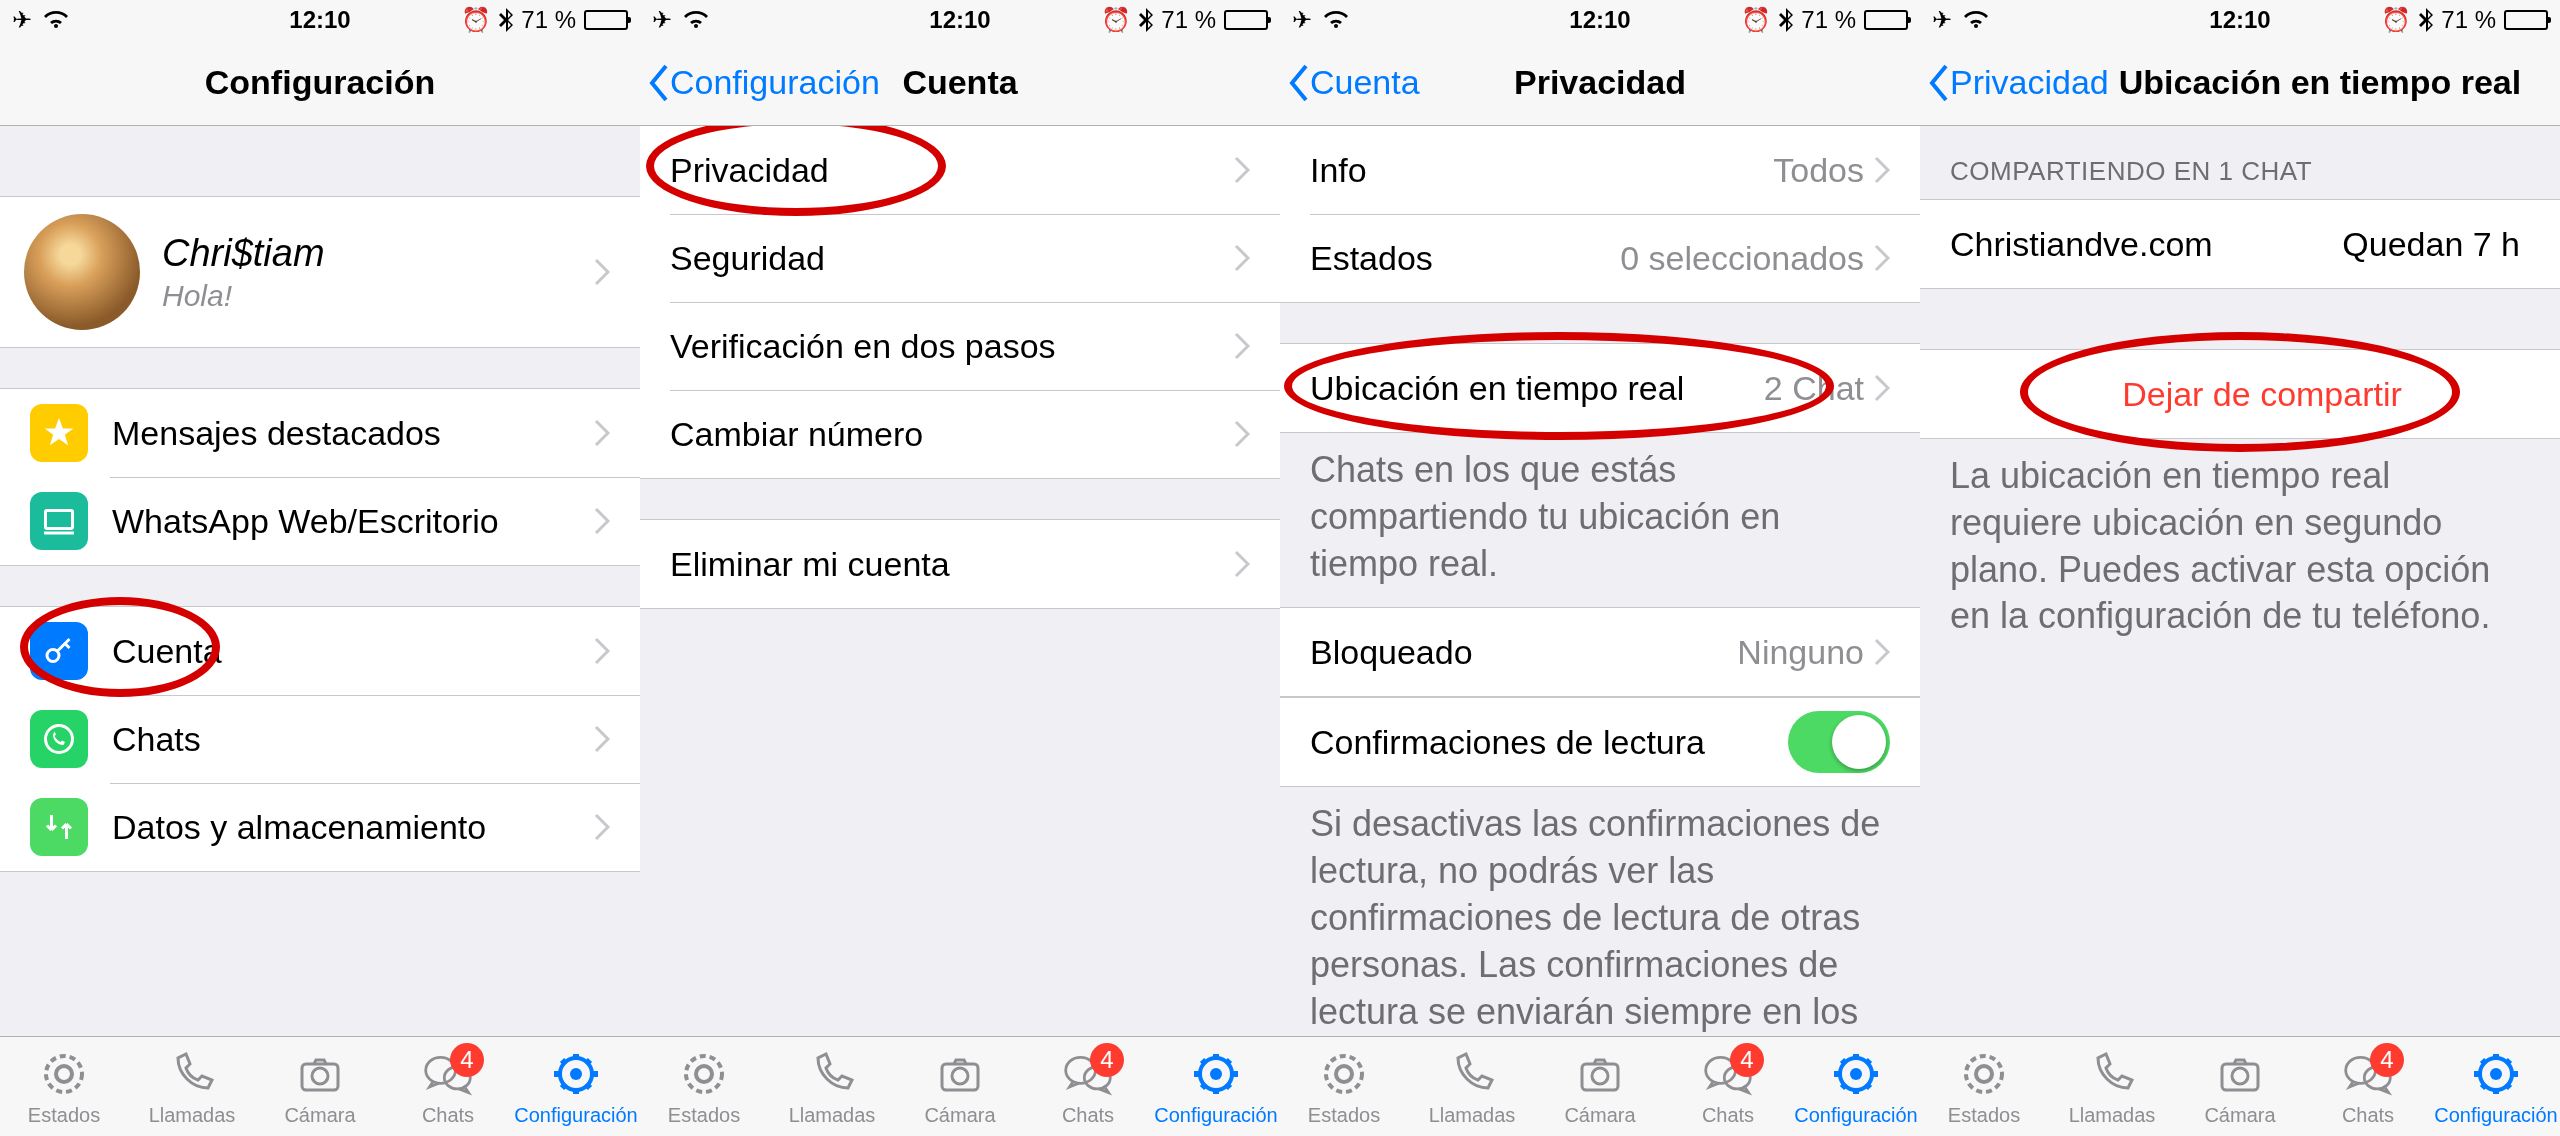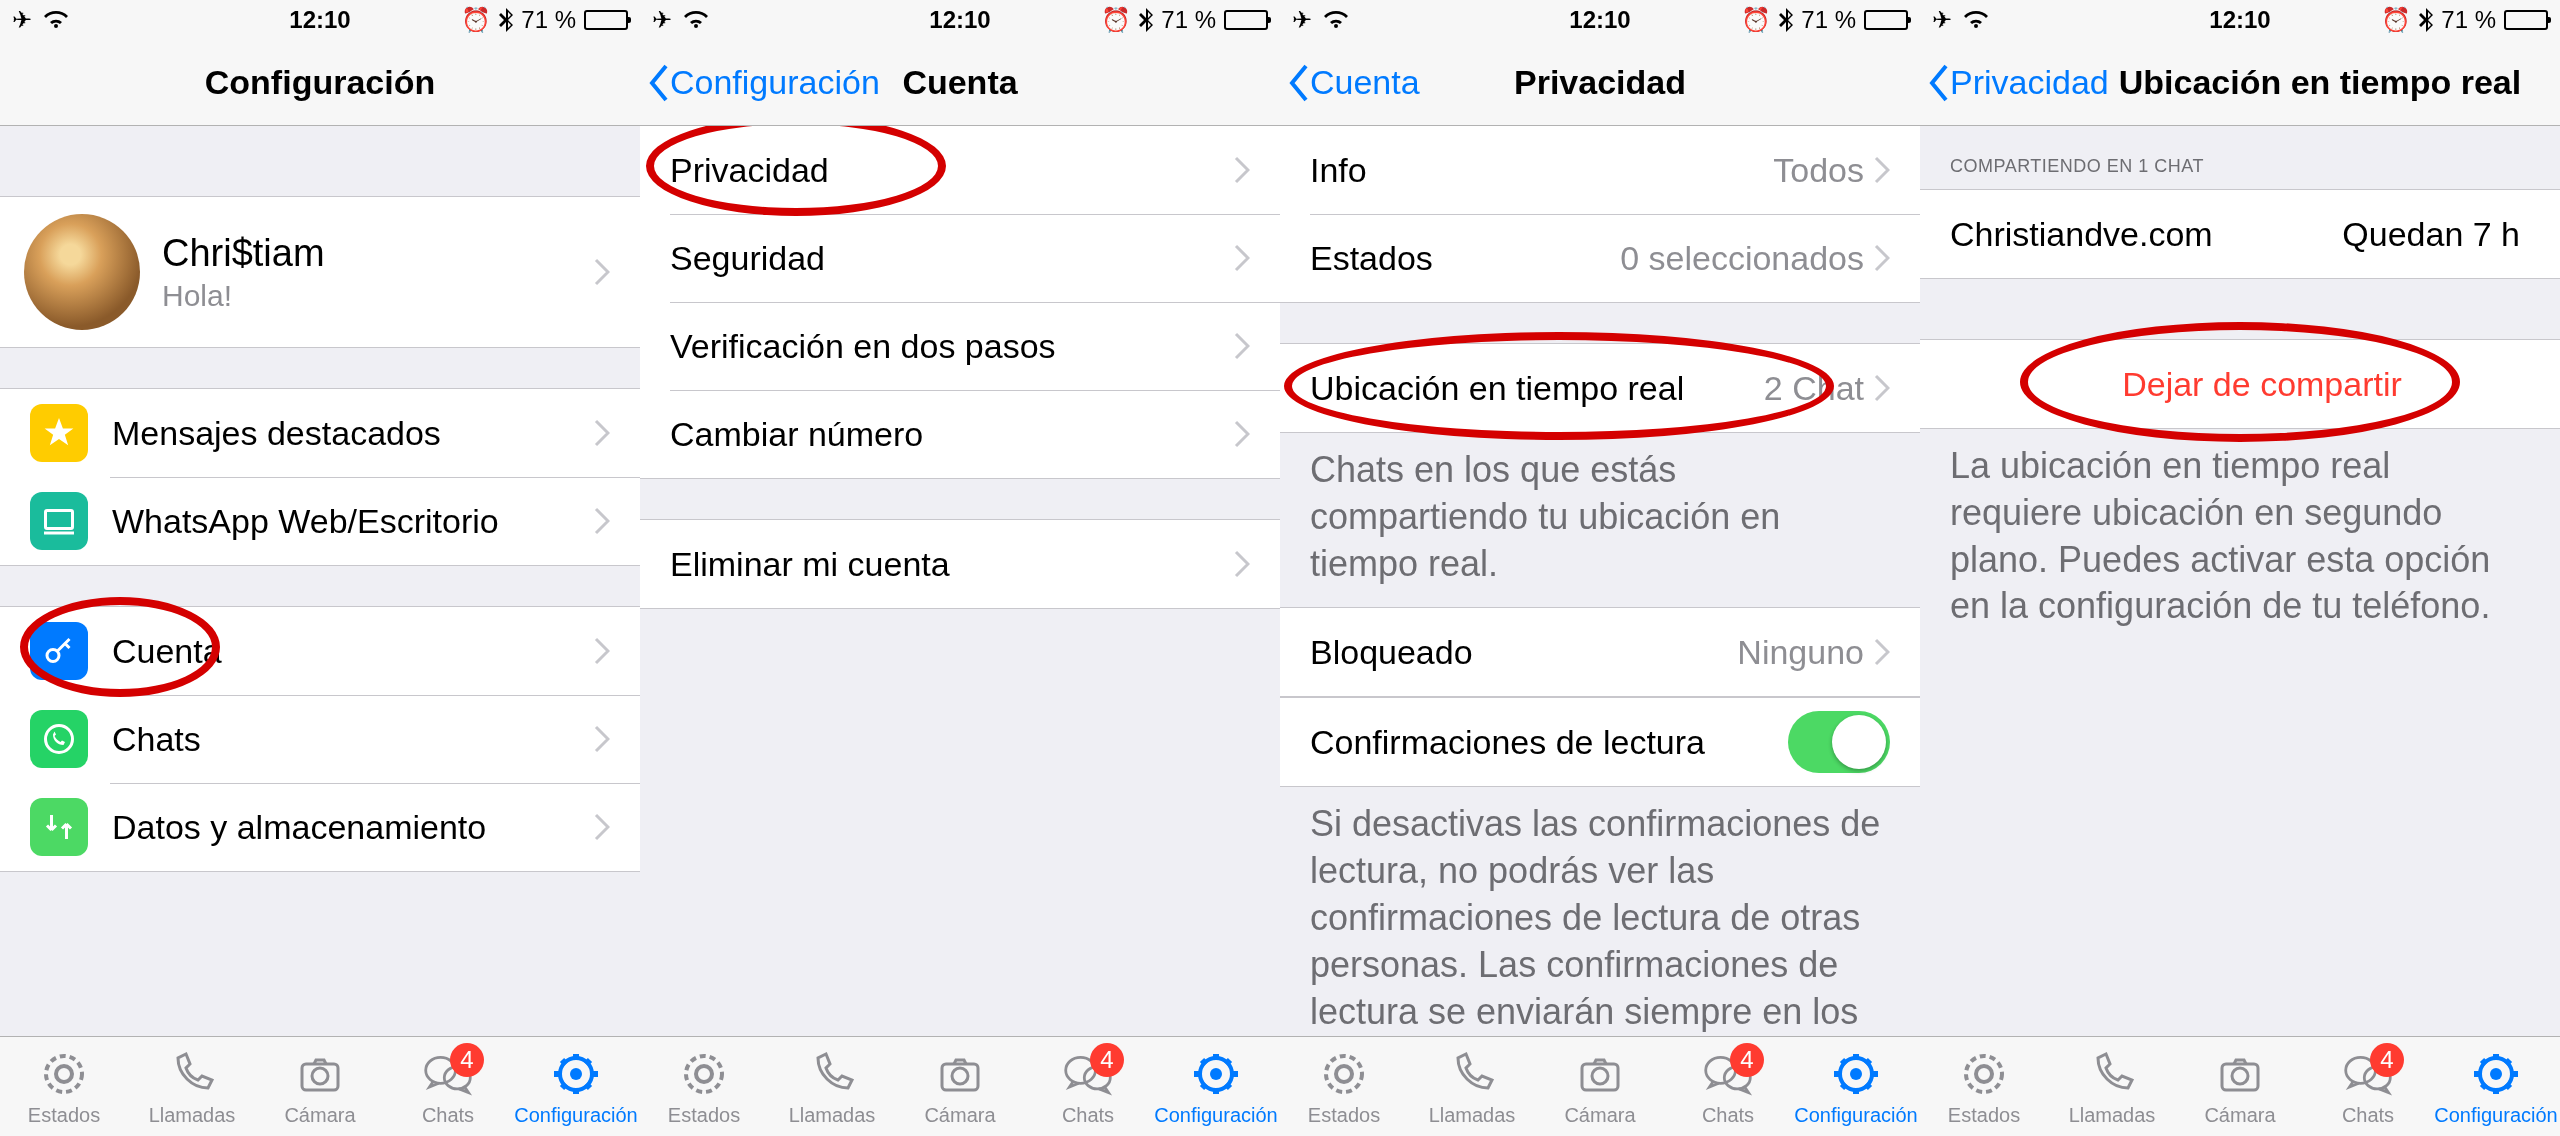--- a/index.html
+++ b/index.html
@@ -29,26 +29,26 @@
 .group { background: #fff; border-top: 1px solid #c8c7cc; border-bottom: 1px solid #c8c7cc; }
 .row { min-height: 88px; display: flex; align-items: center; padding: 0 30px 0 30px; position: relative; cursor: pointer; }
 .row + .row::before { content: ""; position: absolute; top: 0; left: 30px; right: 0; height: 1px; background: #c8c7cc; }
 .row.with-icon + .row.with-icon::before { left: 110px; }
 .row-icon { width: 58px; height: 58px; border-radius: 12px; margin-right: 24px; display: flex; align-items: center; justify-content: center; flex-shrink: 0; }
 .row-label { font-size: 34px; flex: 1; }
 .row-value { font-size: 34px; color: #8e8e93; margin-right: 10px; }
 .chevron { color: #c7c7cc; flex-shrink: 0; }
 .chevron svg { width: 16px; height: 28px; }
 .footer-text { padding: 14px 30px 20px; font-size: 36px; color: #6d6d72; line-height: 1.3; }
-.header-text { padding: 30px 30px 12px; font-size: 18px; color: #6d6d72; text-transform: uppercase; letter-spacing: 0.5px; }
+.header-text { padding: 30px 30px 12px; font-size: 26px; color: #6d6d72; text-transform: uppercase; letter-spacing: 0.5px; }
 
 
 .profile-row { height: 150px; padding-left: 24px; }
 .avatar { width: 116px; height: 116px; border-radius: 50%; background: radial-gradient(circle at 40% 35%, #f5d89a 10%, #d9a05a 30%, #8a5a2a 70%); margin-right: 22px; flex-shrink: 0; }
-.profile-text { display: flex; flex-direction: column; justify-content: center; flex: 1; }
+.profile-text { display: flex; flex-direction: column; justify-content: center; flex: 1; font-style: italic; }
 .profile-name { font-size: 38px; }
 .profile-status { font-size: 30px; color: #8e8e93; margin-top: 4px; }
 
 
 .toggle { width: 102px; height: 62px; background: #4cd964; border-radius: 31px; position: relative; }
 .toggle::after { content: ""; position: absolute; right: 4px; top: 4px; width: 54px; height: 54px; background: #fff; border-radius: 50%; box-shadow: 0 2px 4px rgba(0,0,0,0.3); }
 
 
 .destructive-row { justify-content: center; }
 .destructive-row .row-label { color: #ff3b30; text-align: center; flex: 0 1 auto; margin-left: 44px; }

